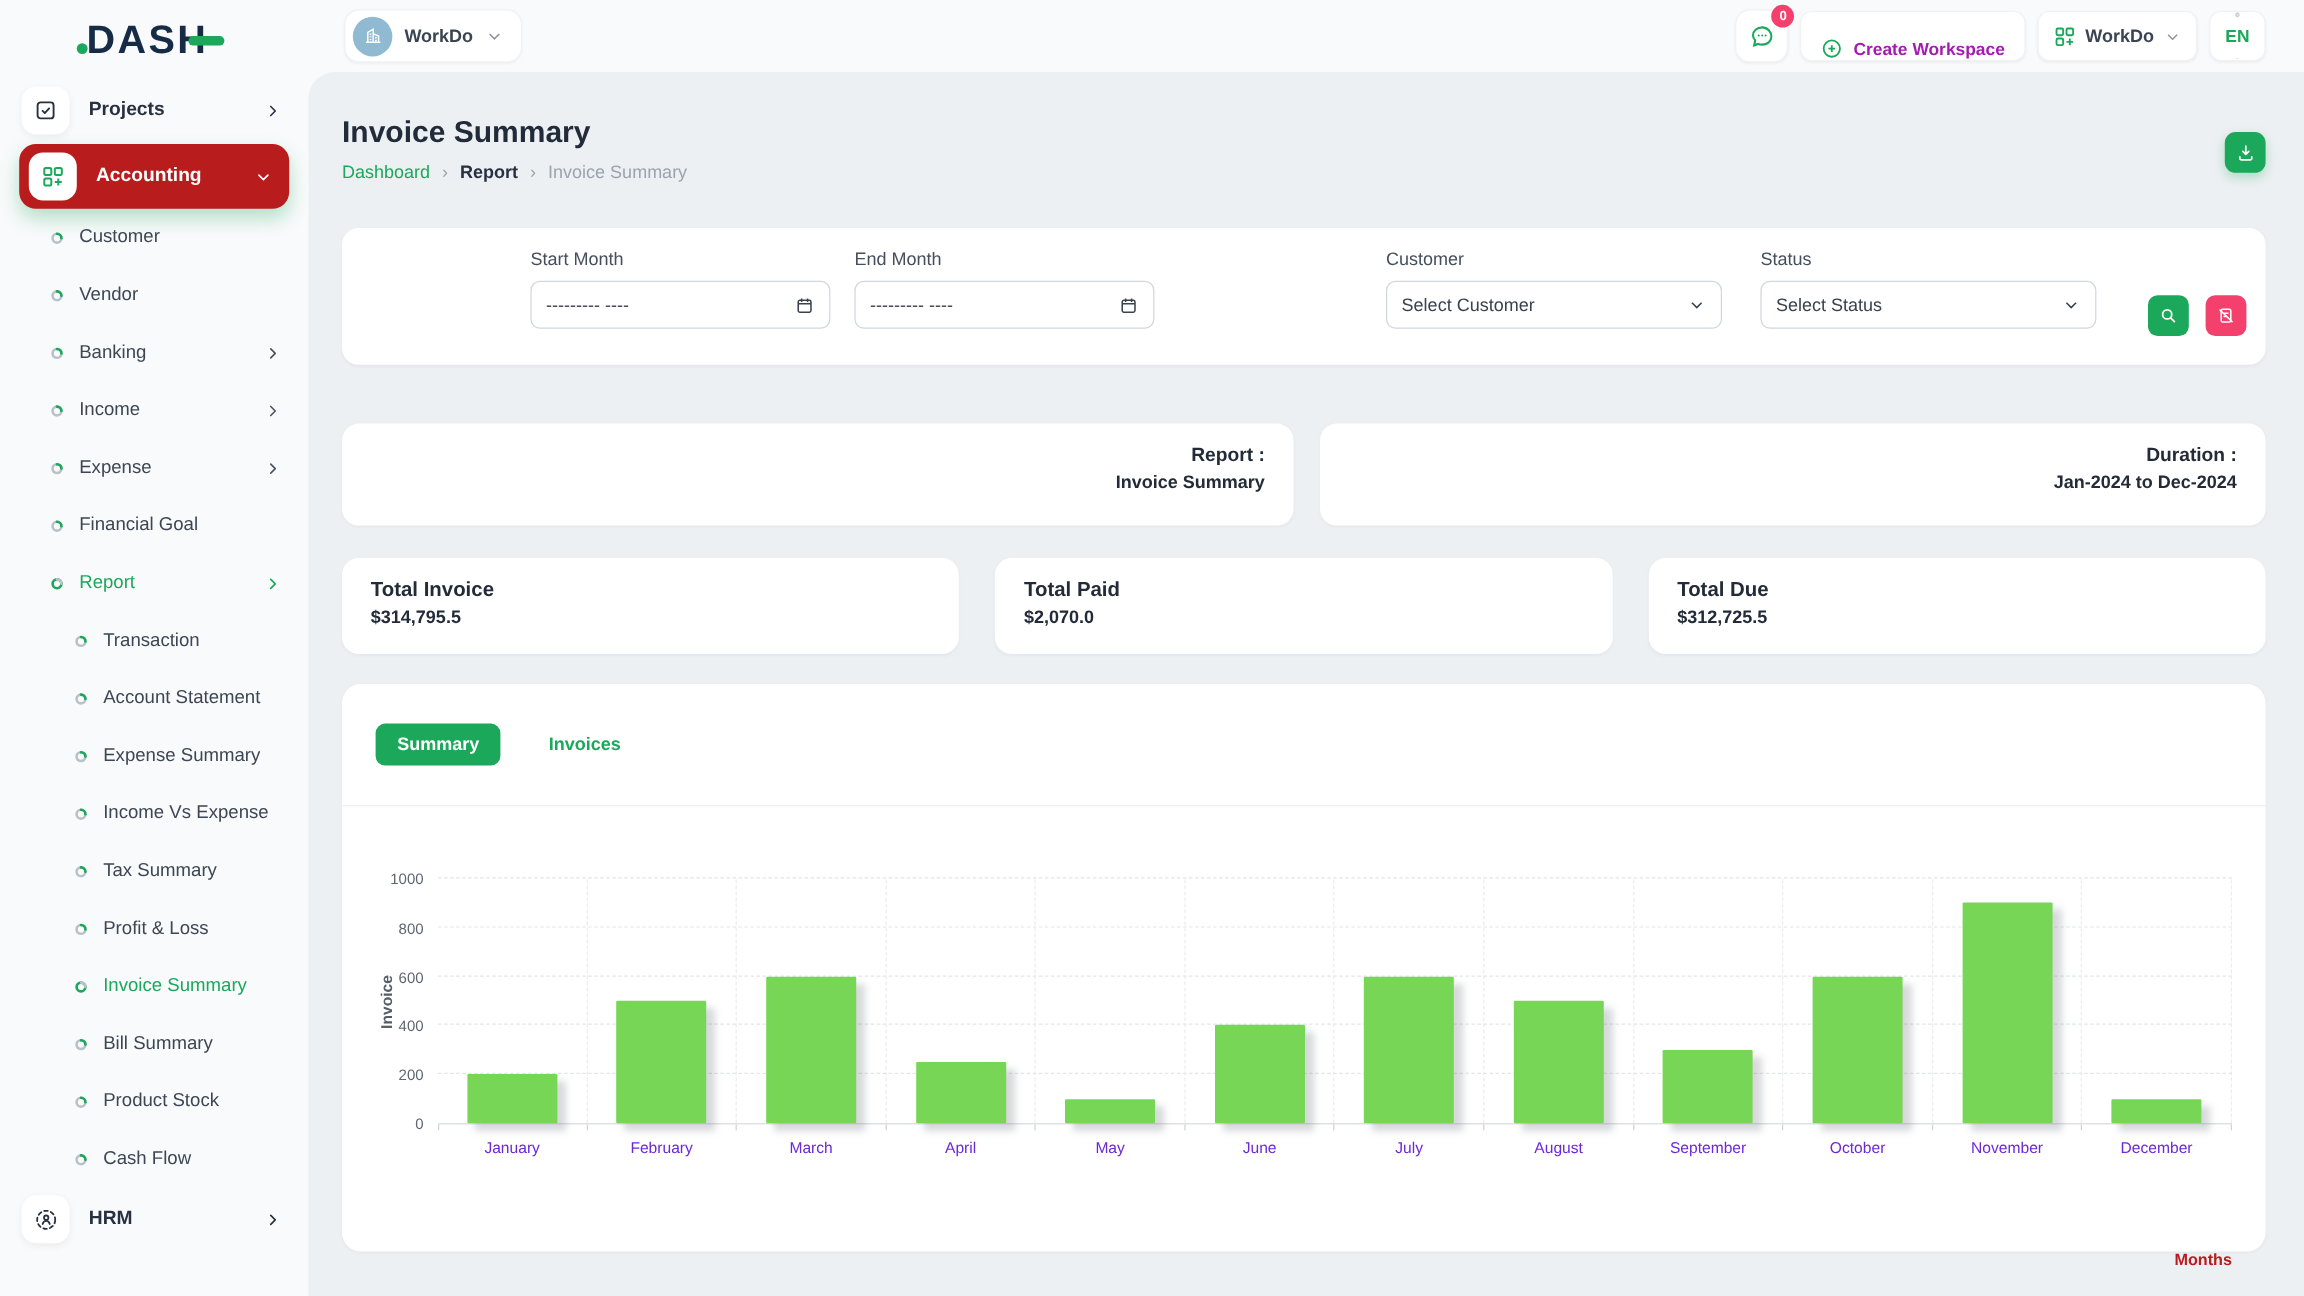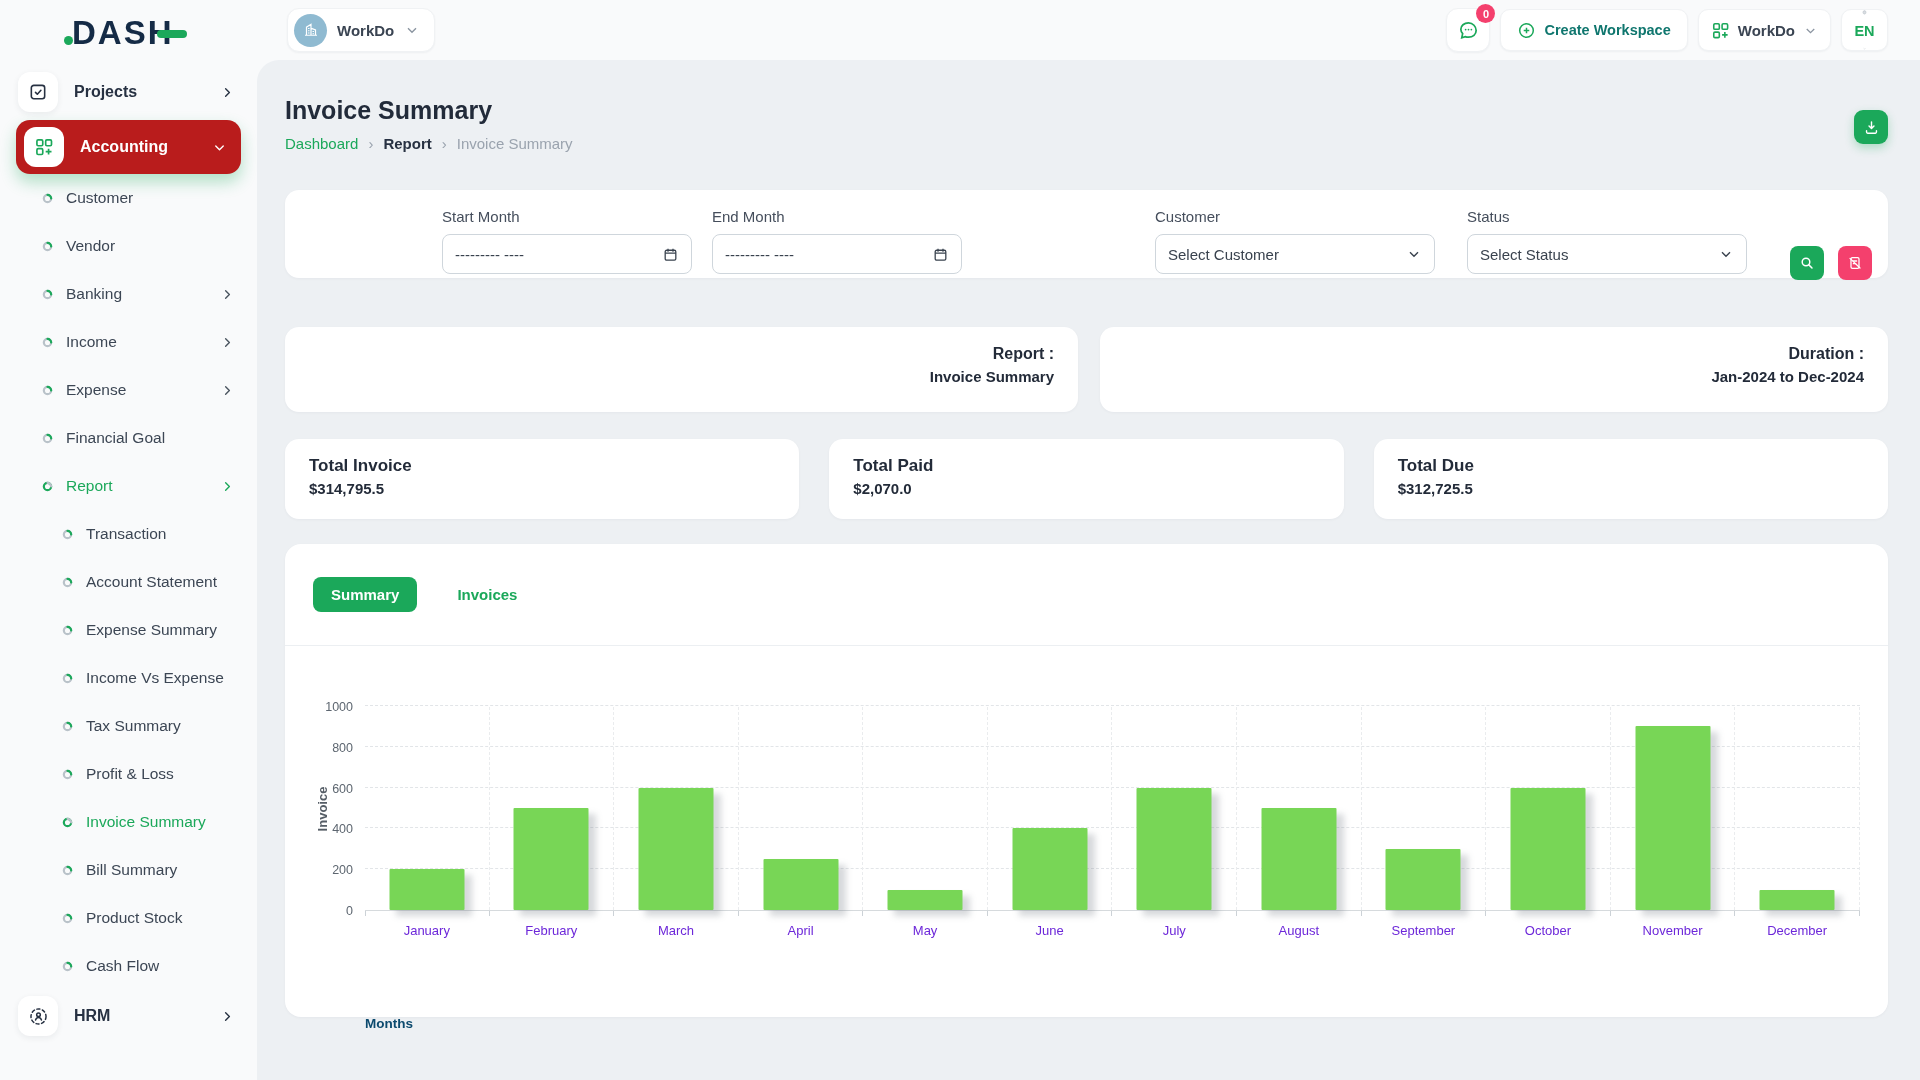--- a/index.html
+++ b/index.html
@@ -22,21 +22,21 @@
   .workspace-pill { position:absolute; left:287px; top:8px; height:44px; border-radius:12px; padding:0 14px 0 6px; gap:10px; }
   .ws-avatar { width:33px; height:33px; border-radius:50%; background:#8fbad1; display:flex; align-items:center; justify-content:center; }
   .ws-label { font-size:15px; font-weight:700; color:#3a4452; }
   .chev { color:#8a94a0; }
 
   .topbar-right { position:absolute; right:32px; top:8px; height:44px; display:flex; align-items:center; gap:10px; }
   .icon-btn { position:relative; width:44px; height:44px; border-radius:12px; justify-content:center; }
   .badge { position:absolute; top:-5px; right:-6px; min-width:19px; height:19px; border-radius:10px;
            background:#f4406d; color:#fff; font-size:11px; font-weight:700;
            display:flex; align-items:center; justify-content:center; padding:0 5px; }
-  .create-btn { height:42px; border-radius:10px; padding:0 16px; gap:8px; color:#0f766e; font-size:14.5px; font-weight:700; }
+  .create-btn { height:42px; border-radius:10px; padding:0 16px; gap:8px; color:#a21caf; font-size:14.5px; font-weight:700;align-items:flex-end; }
   .menu-btn { height:42px; border-radius:10px; padding:0 12px; gap:8px; font-size:15px; font-weight:700; color:#3a4452; }
   .lang-btn { height:42px; border-radius:10px; padding:0 12px; gap:8px; font-size:14.5px; font-weight:700;flex-direction:column; }
   .lang-code { color:#1ba85a; }
 
   
   .sidebar { position:absolute; top:60px; left:0; width:257px; bottom:0; padding-top:6px; }
   .sidebar ul { list-style:none; }
   .s-top { height:44px; margin:4px 16px 0; display:flex; align-items:center; gap:16px; padding:0 6px 0 2px; cursor:pointer; }
   .s-icosq { width:40px; height:40px; border-radius:12px; background:#fff; box-shadow:0 2px 6px rgba(30,40,60,.07);
              display:flex; align-items:center; justify-content:center; color:#273142; flex:0 0 auto; }
@@ -62,21 +62,21 @@
   .crumb-link { color:#1ba85a; cursor:pointer; }
   .crumb-mid { color:#273142; font-weight:600; cursor:pointer; }
   .crumb-cur { color:#9aa3ae; }
   .bc-sep { color:#9aa3ae; font-size:15px; }
   .dl-btn { margin-top:14px; width:34px; height:34px; border-radius:9px; background:#1ba85a; border:none; cursor:pointer;
             display:flex; align-items:center; justify-content:center; box-shadow:0 4px 10px rgba(27,168,90,.3); }
 
   .card { background:#fff; border-radius:14px; box-shadow:0 1px 3px rgba(20,30,40,.04); }
 
   
-  .filter-card { margin-top:38px; height:88px; position:relative; }
+  .filter-card { margin-top:38px; height:114px; position:relative; }
   .f-col { position:absolute; top:18px; }
   .f-col .f-lbl { font-size:15px; color:#454e5c; display:block; margin-bottom:9px; }
   .f-field { height:40px; border:1px solid #cfd6dc; border-radius:8px; background:#fff; display:flex;
              align-items:center; padding:0 12px; font-size:15px; color:#39424e; cursor:pointer; }
   .f-field .grow { flex:1; }
   .col-start { left:157px; width:250px; }
   .col-end   { left:427px; width:250px; }
   .col-cust  { left:870px; width:280px; }
   .col-stat  { left:1182px; width:280px; }
   .f-btns { position:absolute; left:1505px; top:56px; display:flex; gap:14px; }
@@ -107,21 +107,21 @@
   .plot { position:absolute; left:80px; right:28px; top:61px; height:204px; border-bottom:1px solid #d6dadd; }
   .gridline { position:absolute; left:0; right:0; height:0; border-top:1px dashed #e2e5e8; }
   .ytick { position:absolute; right:calc(100% + 12px); font-size:12.5px; color:#5d6670; width:40px; text-align:right; }
   .slots { position:absolute; inset:0; display:flex; }
   .slot { flex:1; position:relative; border-right:1px dashed #eaecee; }
   .slot::after { content:''; position:absolute; right:-1px; bottom:-6px; height:5px; border-right:1px solid #ccd2d7; }
   .slot:first-child::before { content:''; position:absolute; left:0; bottom:-6px; height:5px; border-left:1px solid #ccd2d7; }
   .bar { position:absolute; bottom:0; left:50%; transform:translateX(-50%); width:75px;
          background:#78d656; border-radius:1px; box-shadow:7px 6px 6px rgba(110,120,130,.28); }
   .m-label { position:absolute; top:216px; width:100%; text-align:center; font-size:13px; color:#6d28d9; }
-  .x-label { position:absolute; left:80px; right:28px; top:370px; text-align:left; font-size:13.5px; font-weight:700; color:#0c4a6e; }
+  .x-label { position:absolute; left:80px; right:28px; top:370px; text-align:right; font-size:13.5px; font-weight:700; color:#b91c1c; }
   .y-label { position:absolute; left:30px; top:163px; transform:rotate(-90deg) translateX(-50%); transform-origin:left top;
              font-size:13px; font-weight:700; color:#555d66; }
 </style>
 </head>
 <body>
 
 <header class="topbar">
   <div class="logo">
     <span class="logo-dot"></span>
     <span class="logo-text">DASH</span>

